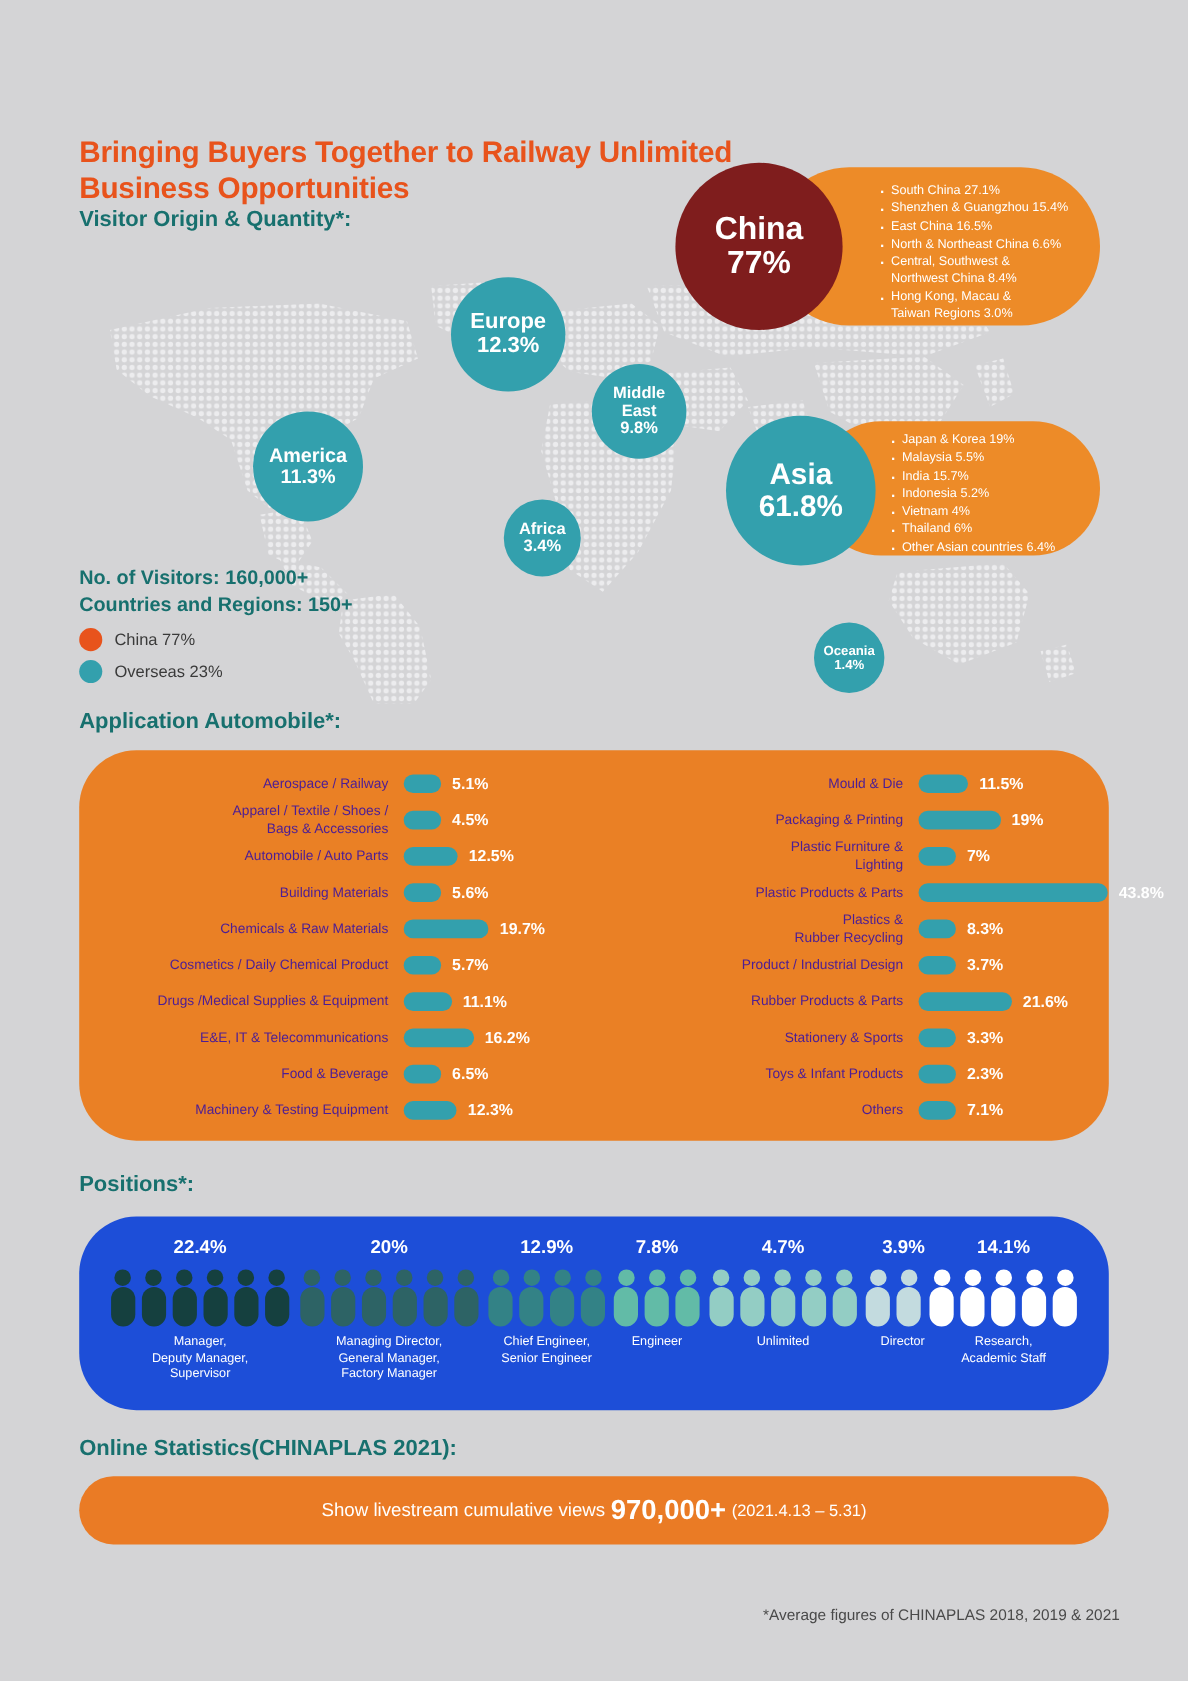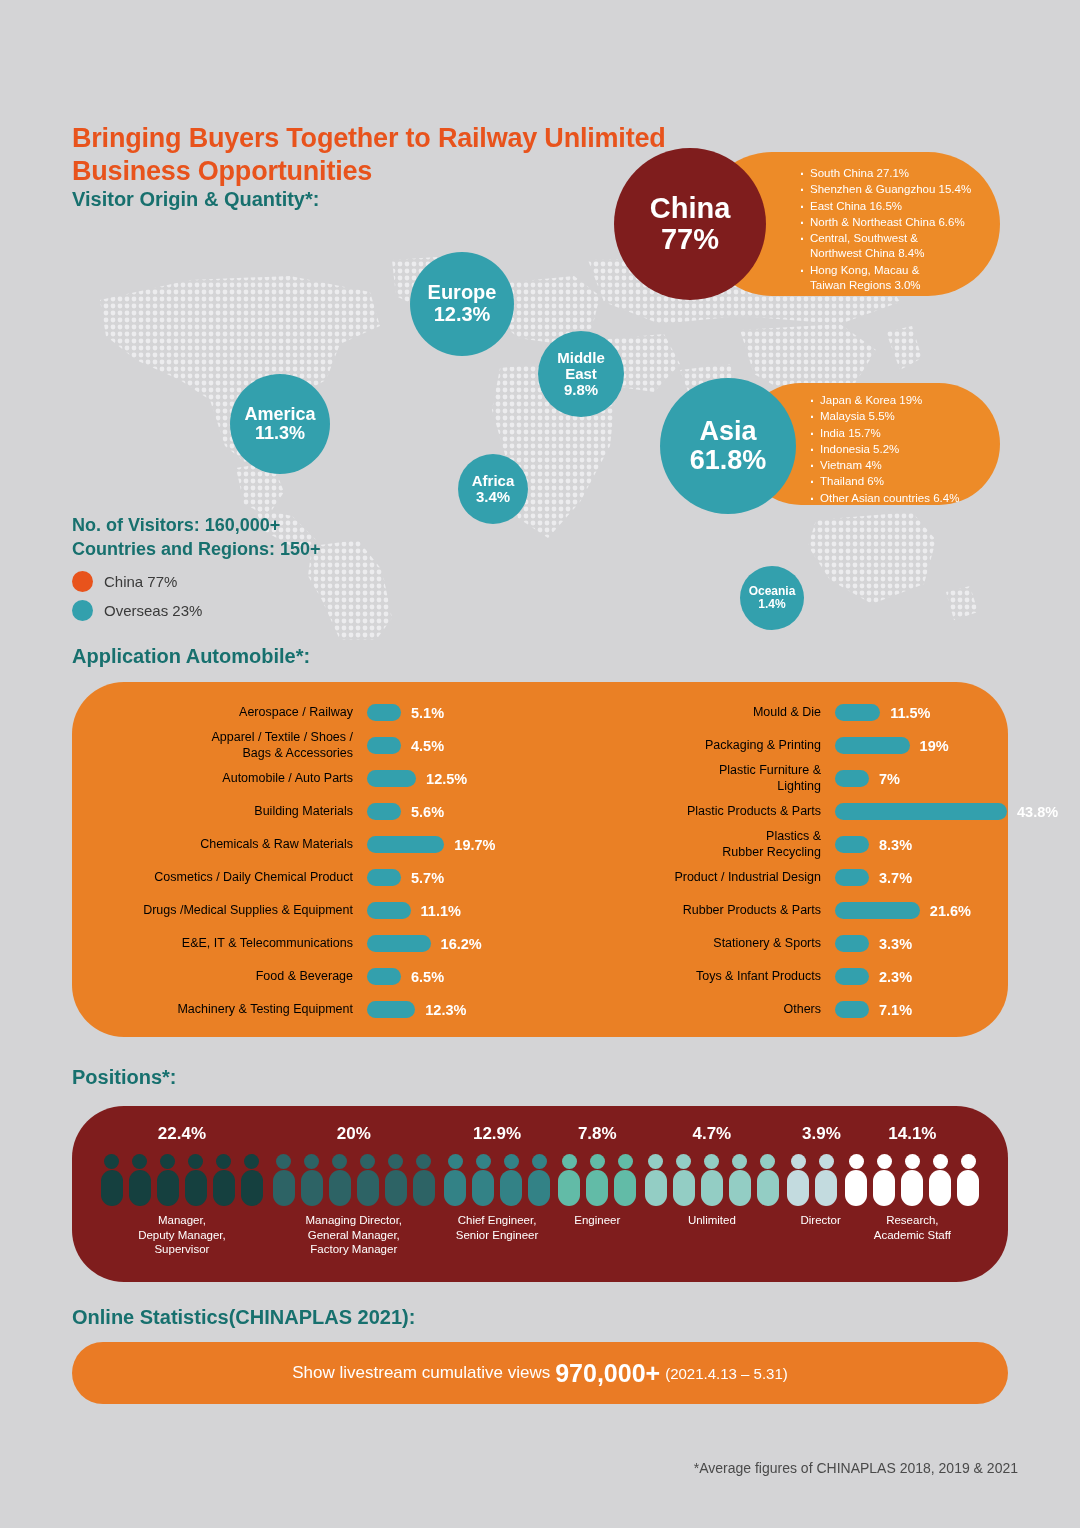--- a/index.html
+++ b/index.html
@@ -93,31 +93,31 @@
   
   .ind-panel{
     position:absolute;left:72px;top:682px;width:936px;height:355px;
     background:#ea8025;border-radius:52px;
   }
   .ind-col{position:absolute;top:14px;}
   #ind-col-left{left:0px;width:468px;}
   #ind-col-right{left:468px;width:468px;}
   .ind-row{display:flex;align-items:center;height:33px;}
   .ind-lbl{
-    flex:0 0 295px;text-align:right;color:#000000;font-size:12.5px;
+    flex:0 0 295px;text-align:right;color:#4c1d95;font-size:12.5px;
     line-height:1.25;padding-right:14px;box-sizing:border-box;white-space:pre-line;
   }
   .ind-bartrack{flex:1;position:relative;display:flex;align-items:center;}
   .ind-bar{height:17px;border-radius:9px;background:#33a0ad;min-width:34px;}
   .ind-val{color:#fff;font-size:14.5px;font-weight:bold;margin-left:10px;white-space:nowrap;}
 
   
   .pos-panel{
     position:absolute;left:72px;top:1106px;width:936px;height:176px;
-    background:#7f1d1d;border-radius:52px;
+    background:#1d4ed8;border-radius:52px;
   }
   .pos-inner{position:absolute;left:24px;top:0;width:888px;height:176px;}
   .pos-group{position:absolute;top:0;text-align:center;}
   .pos-pct{color:#fff;font-size:17px;font-weight:bold;margin-top:18px;}
   .pos-figs{display:flex;justify-content:center;gap:6px;margin-top:10px;height:52px;}
   .fig{width:22px;position:relative;}
   .fig .head{width:15px;height:15px;border-radius:50%;margin:0 auto;}
   .fig .body{width:22px;height:36px;border-radius:11px;margin-top:1px;}
   .pos-lbl{color:#fff;font-size:11.5px;line-height:1.28;margin-top:7px;white-space:pre-line;}
 

